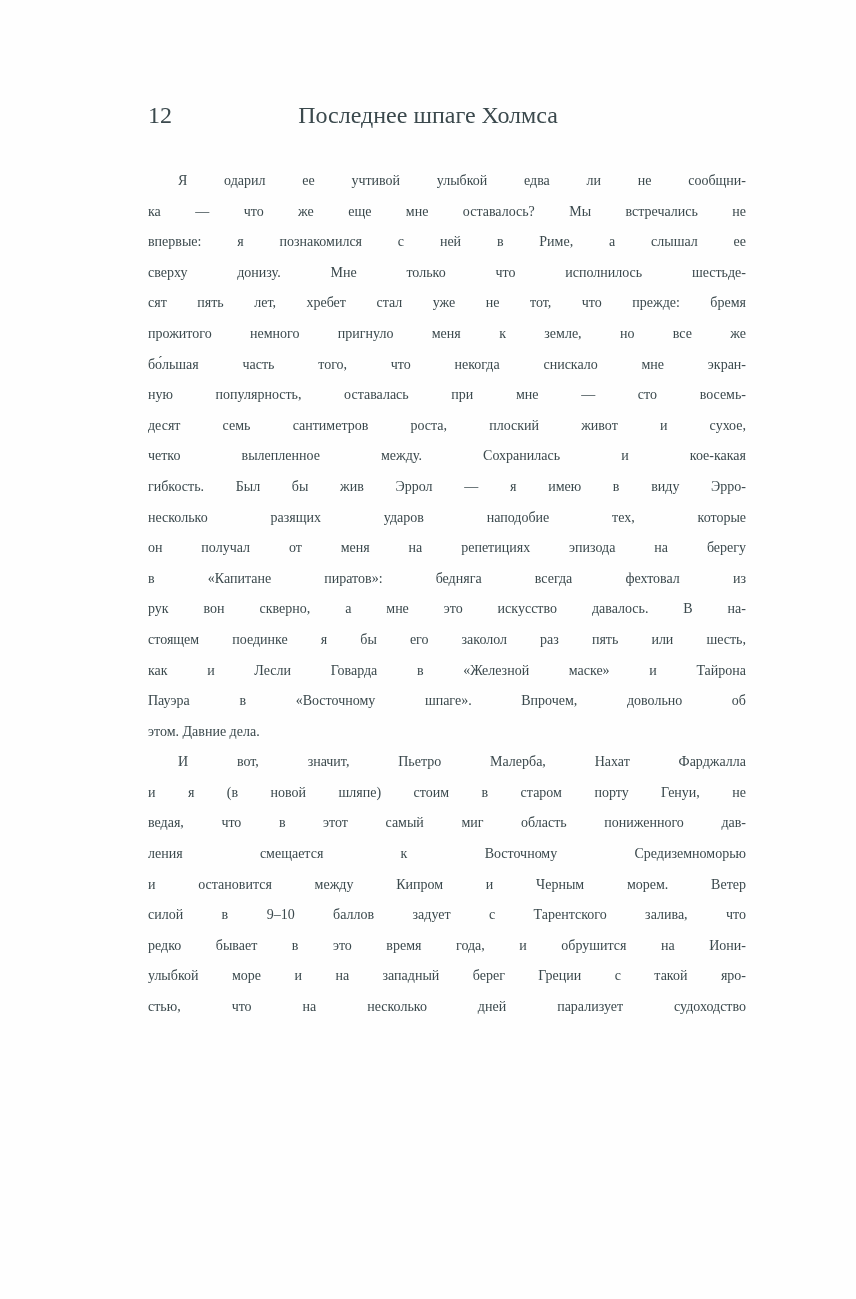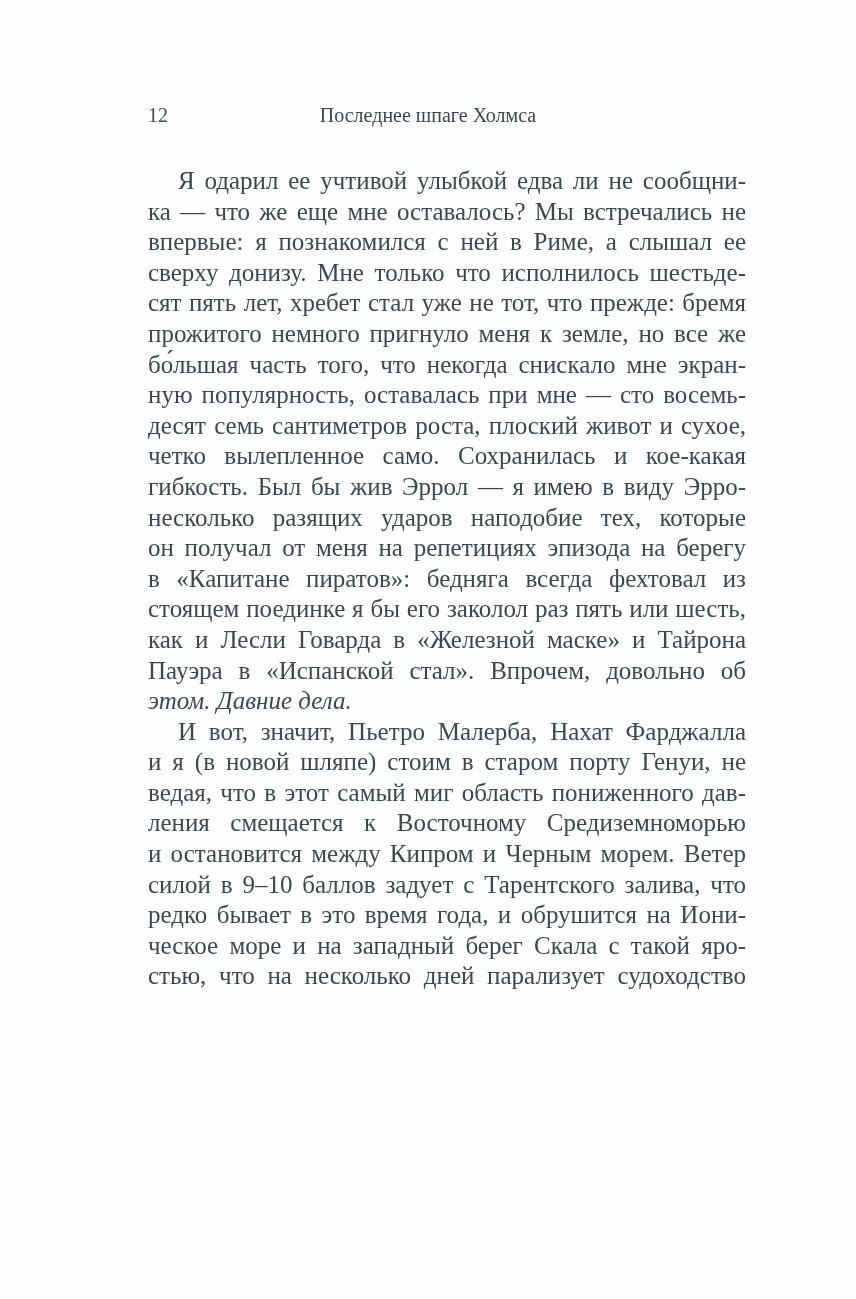--- a/index.html
+++ b/index.html
@@ -17,38 +17,38 @@
     width: 856px;
     height: 1299px;
     padding: 166px 110px 0 148px;
   }
   .running-head {
     position: absolute;
     top: 102px;
     left: 0;
     width: 856px;
     text-align: center;
-    font-size: 20px;
+    font-size: 24px;
     line-height: 26px;
   }
   .page-number {
     position: absolute;
     left: 148px;
     top: 0;
   }
   .text-block {
-    font-size: 25px;
+    font-size: 14px;
     line-height: 30.6px;
   }
   .line {
     text-align: justify;
     text-align-last: justify;
   }
   .line.first { text-indent: 30px; }
-  .line.para-end { text-align-last: left; font-style: italic; }
+  .line.para-end { text-align-last: left; }
 </style>
 </head>
 <body>
 
 <div class="book-page">
 
   <header class="running-head">
     <span class="page-number">12</span>
     <span class="running-title">Последнее шпаге Холмса</span>
   </header>
@@ -56,34 +56,35 @@
   <main class="text-block">
     <div class="line first">Я одарил ее учтивой улыбкой едва ли не сообщни-</div>
     <div class="line">ка — что же еще мне оставалось? Мы встречались не</div>
     <div class="line">впервые: я познакомился с ней в Риме, а слышал ее</div>
     <div class="line">сверху донизу. Мне только что исполнилось шестьде-</div>
     <div class="line">сят пять лет, хребет стал уже не тот, что прежде: бремя</div>
     <div class="line">прожитого немного пригнуло меня к земле, но все же</div>
     <div class="line">бо́льшая часть того, что некогда снискало мне экран-</div>
     <div class="line">ную популярность, оставалась при мне — сто восемь-</div>
     <div class="line">десят семь сантиметров роста, плоский живот и сухое,</div>
-    <div class="line">четко вылепленное само. Сохранилась и кое-какая</div>
+    <div class="line">четко вылепленное между. Сохранилась и кое-какая</div>
     <div class="line">гибкость. Был бы жив Эррол — я имею в виду Эрро-</div>
     <div class="line">несколько разящих ударов наподобие тех, которые</div>
     <div class="line">он получал от меня на репетициях эпизода на берегу</div>
     <div class="line">в «Капитане пиратов»: бедняга всегда фехтовал из</div>
+    <div class="line">рук вон скверно, а мне это искусство давалось. В на-</div>
     <div class="line">стоящем поединке я бы его заколол раз пять или шесть,</div>
     <div class="line">как и Лесли Говарда в «Железной маске» и Тайрона</div>
-    <div class="line">Пауэра в «Испанской стал». Впрочем, довольно об</div>
+    <div class="line">Пауэра в «Восточному шпаге». Впрочем, довольно об</div>
     <div class="line para-end">этом. Давние дела.</div>
 
     <div class="line first">И вот, значит, Пьетро Малерба, Нахат Фарджалла</div>
     <div class="line">и я (в новой шляпе) стоим в старом порту Генуи, не</div>
     <div class="line">ведая, что в этот самый миг область пониженного дав-</div>
     <div class="line">ления смещается к Восточному Средиземноморью</div>
     <div class="line">и остановится между Кипром и Черным морем. Ветер</div>
     <div class="line">силой в 9–10 баллов задует с Тарентского залива, что</div>
     <div class="line">редко бывает в это время года, и обрушится на Иони-</div>
-    <div class="line">ческое море и на западный берег Скала с такой яро-</div>
+    <div class="line">улыбкой море и на западный берег Греции с такой яро-</div>
     <div class="line">стью, что на несколько дней парализует судоходство</div>
   </main>
 
 </div>
 
 </body></html>

